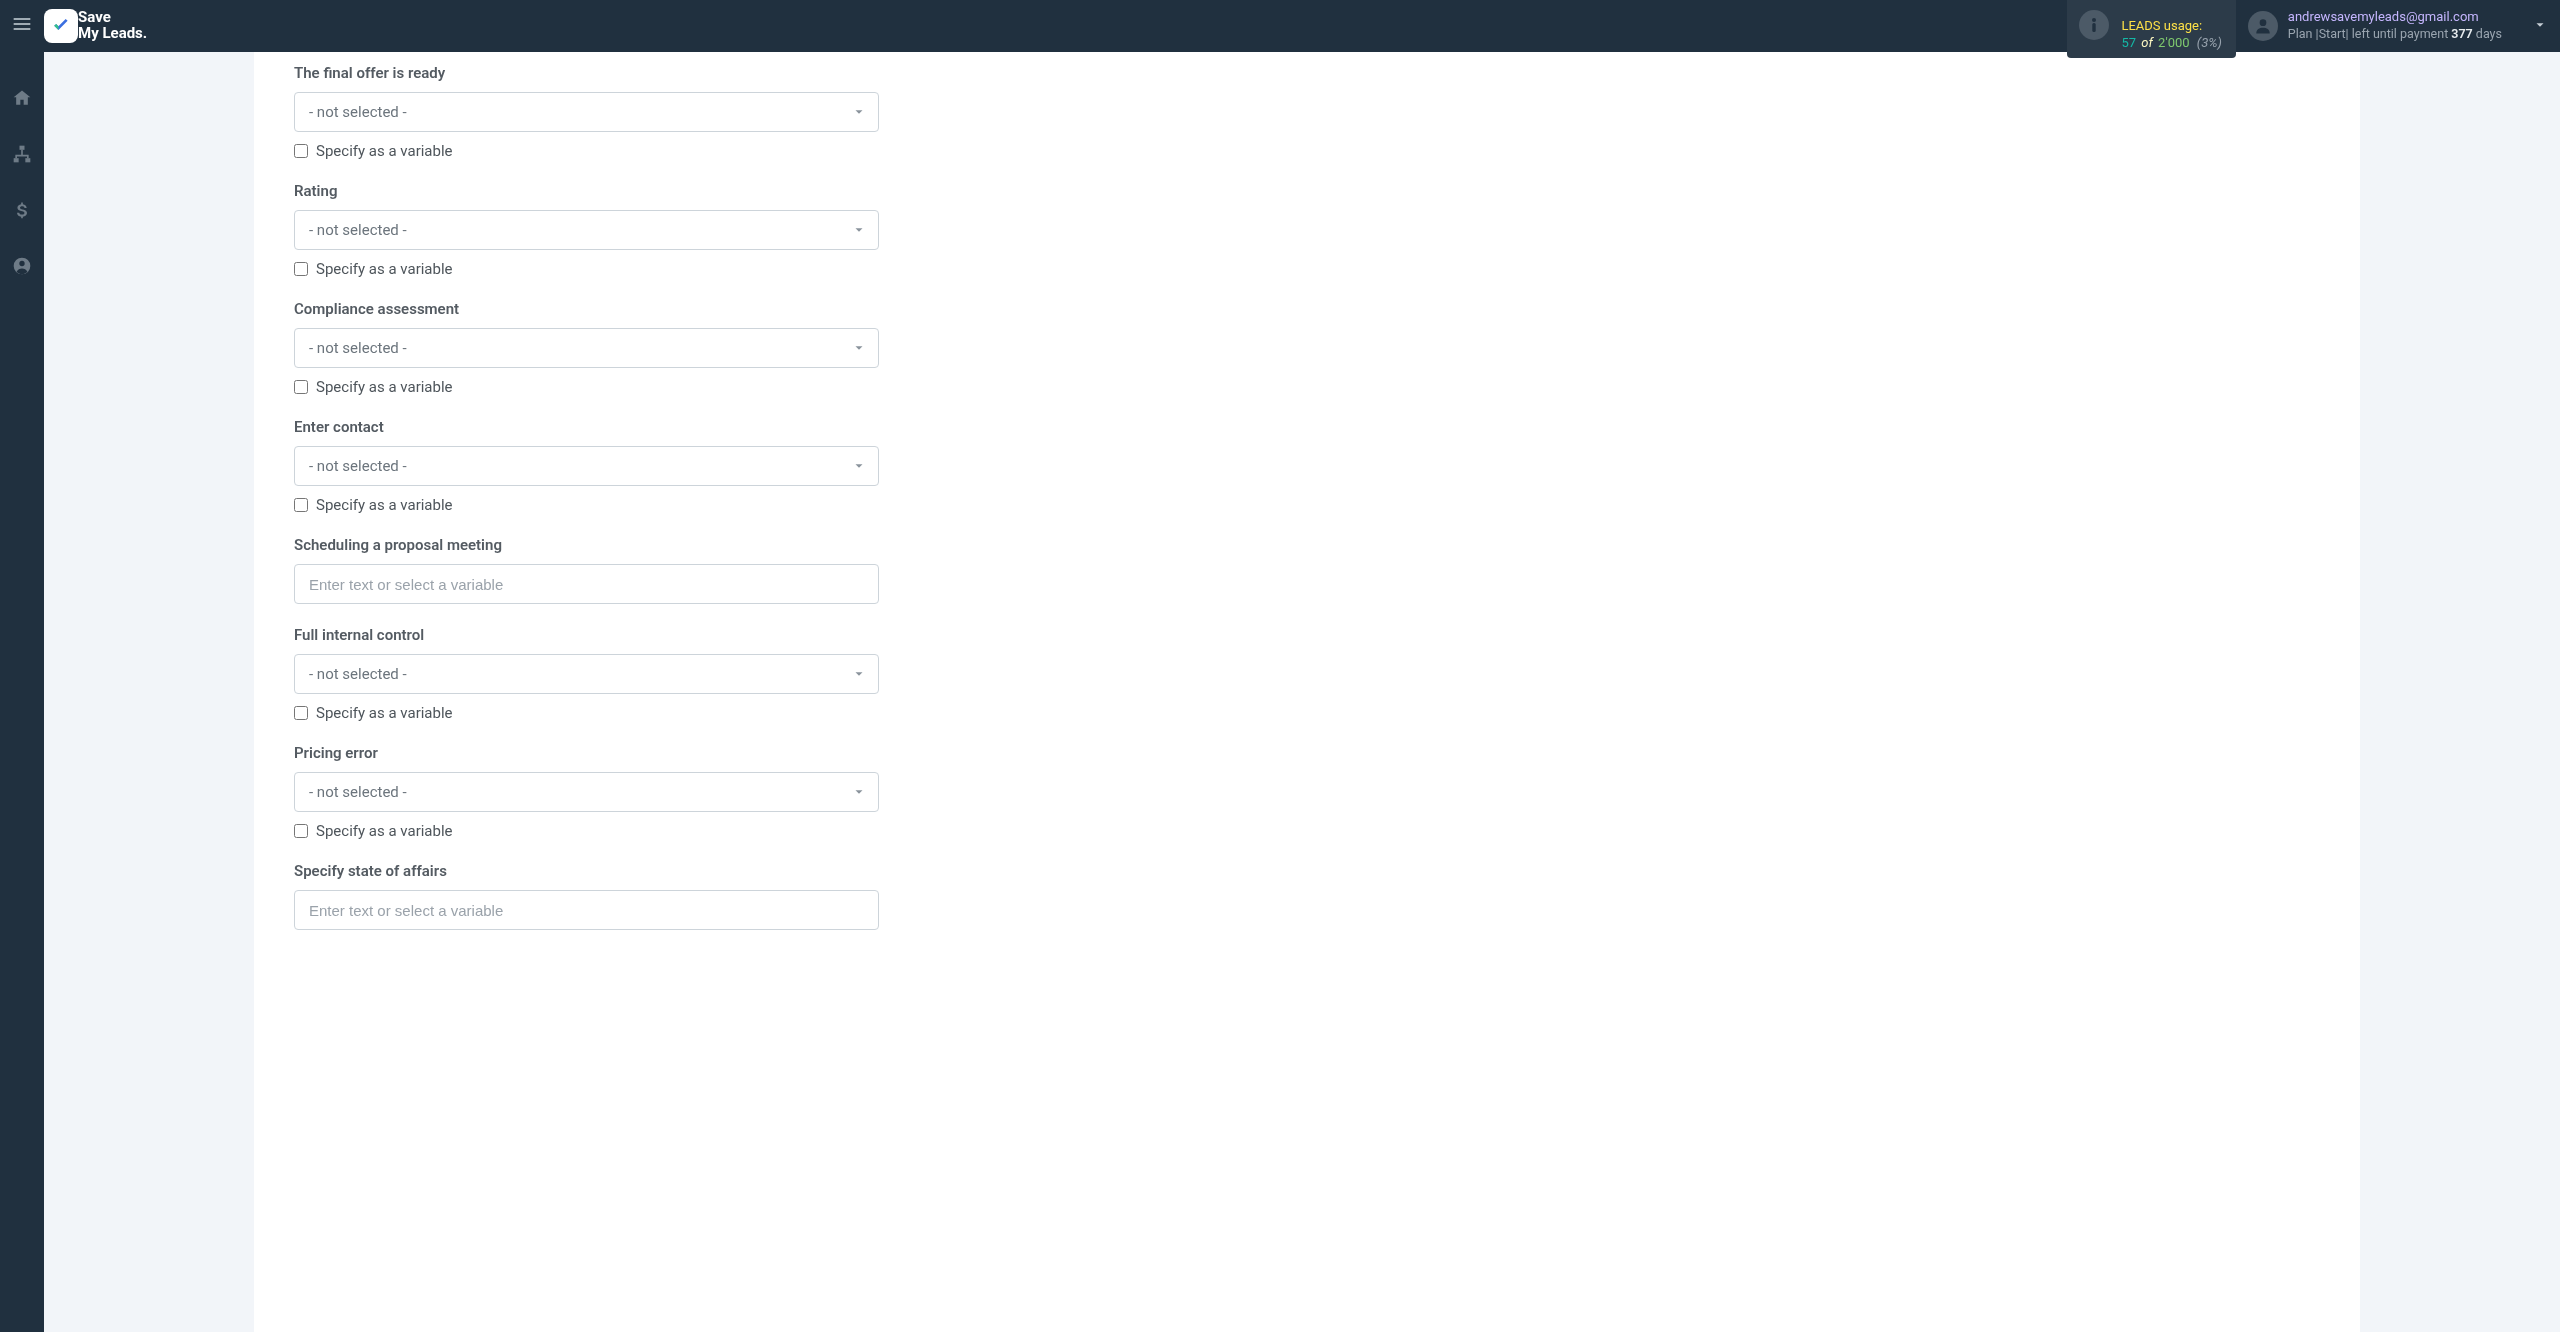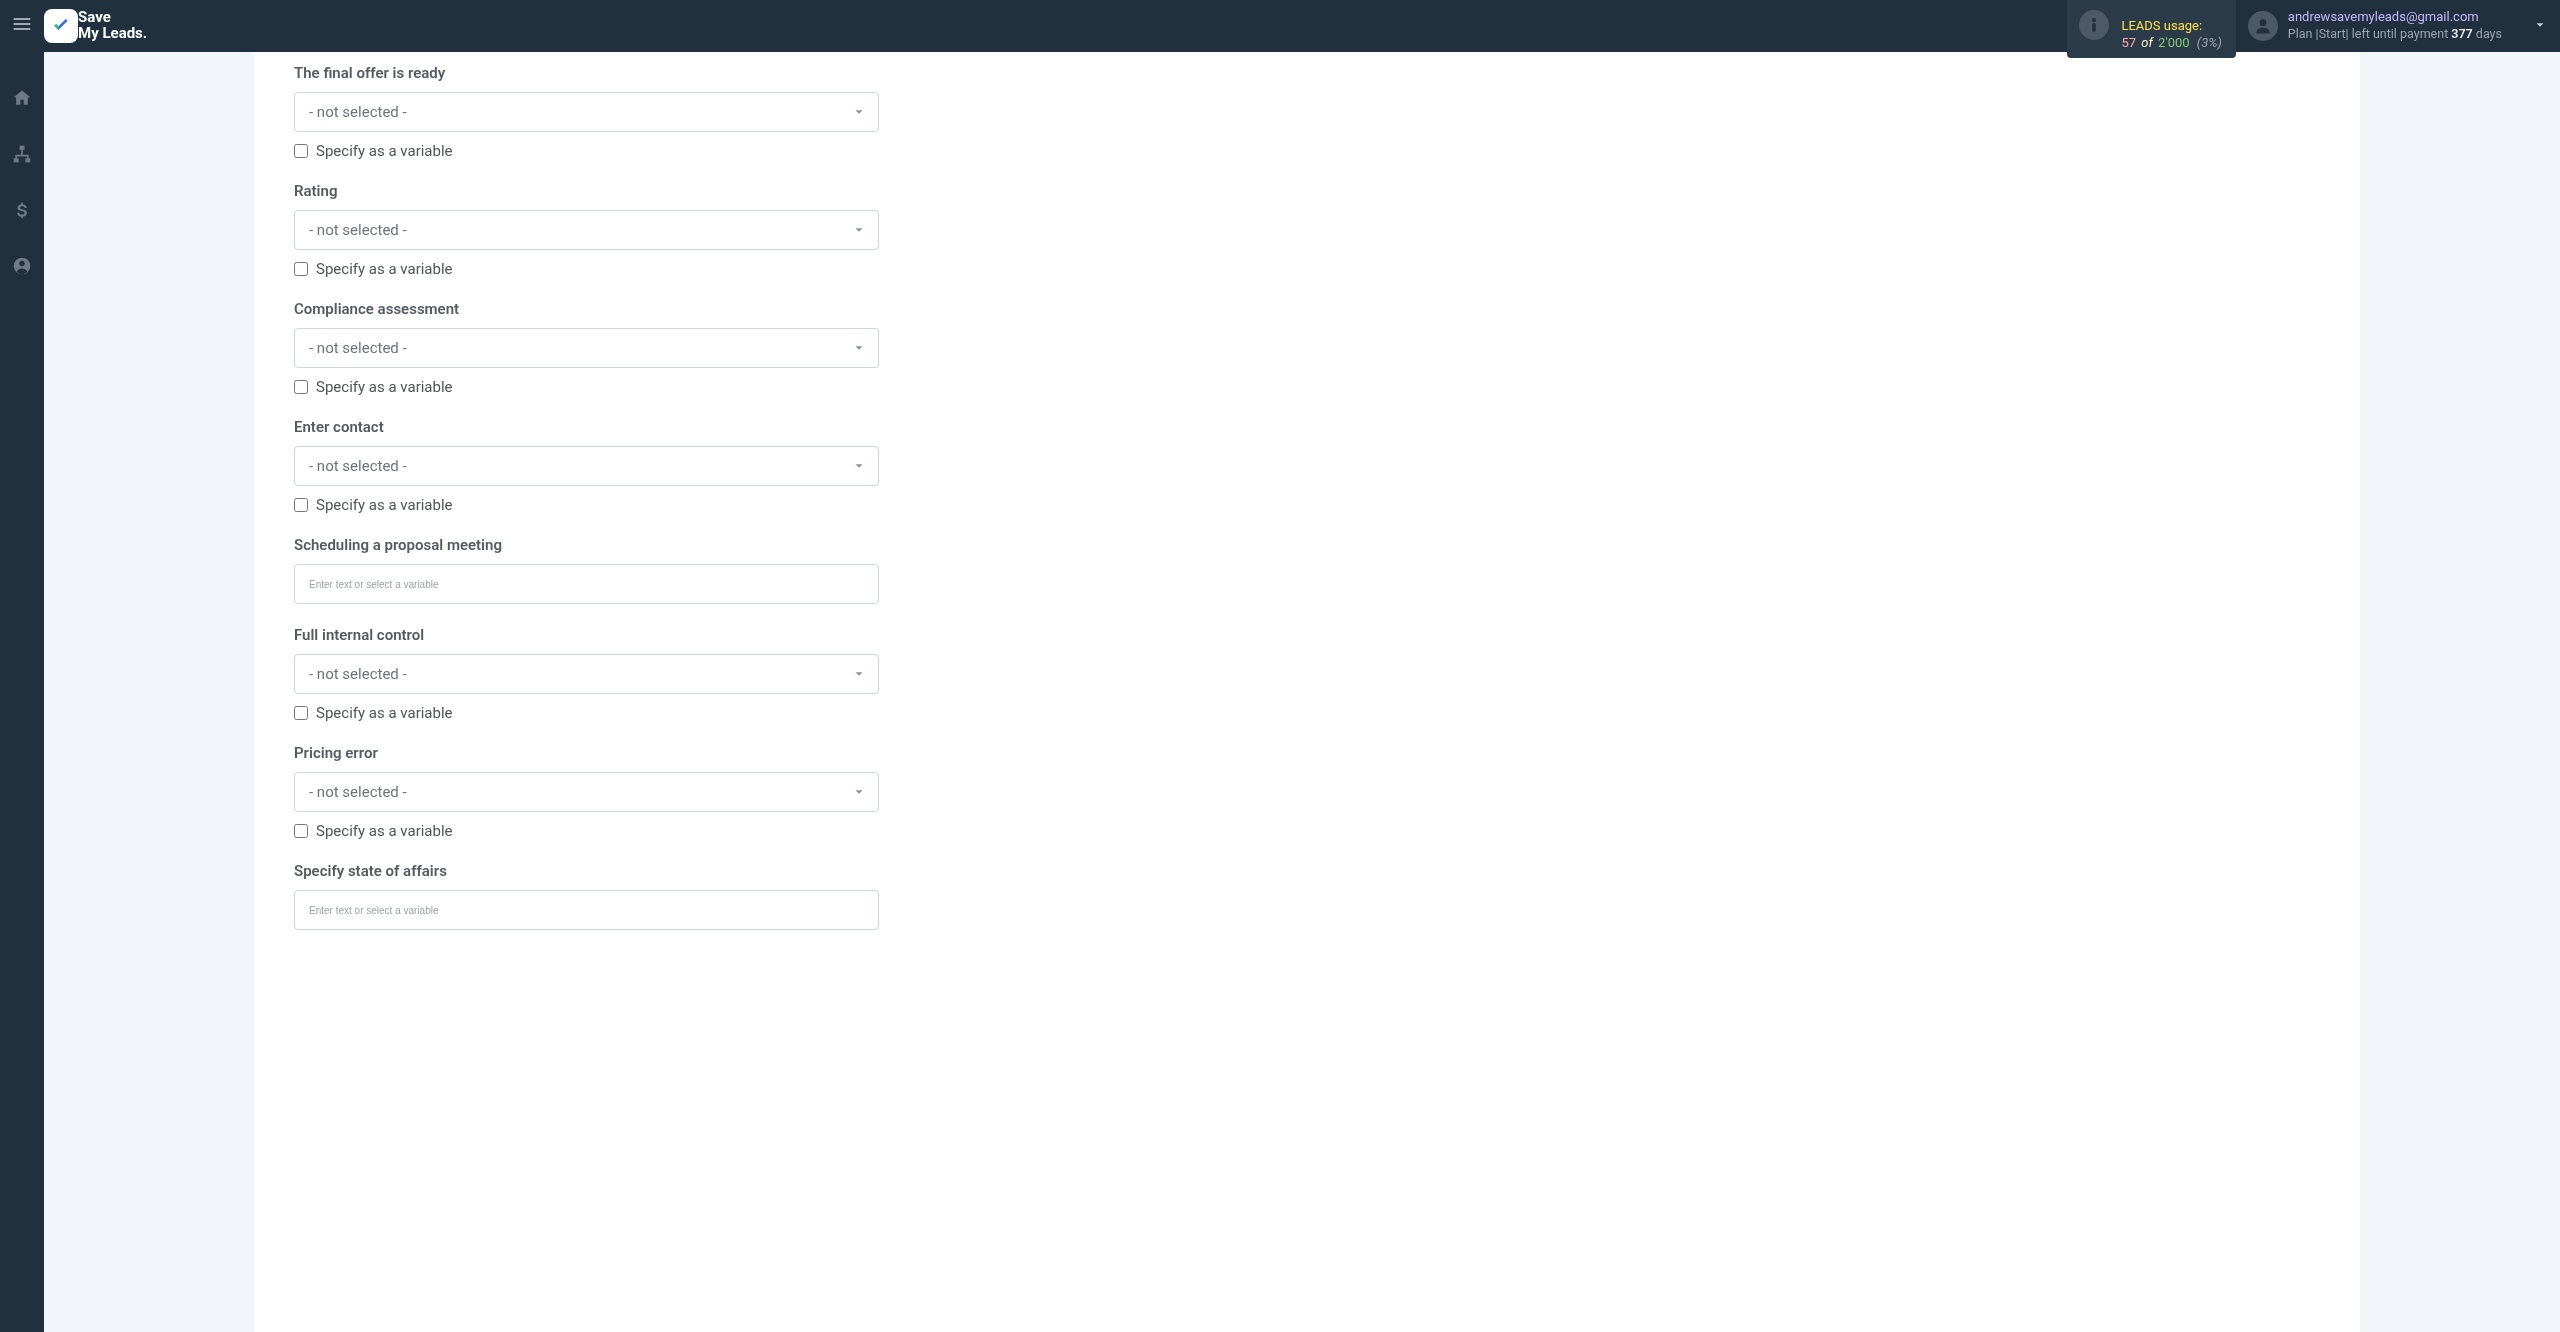--- a/index.html
+++ b/index.html
@@ -43,21 +43,21 @@
     cursor: default;
   }
   .usage-info-icon {
     width: 30px; height: 30px; border-radius: 50%;
     background: #4C5A67; display: flex; align-items: center; justify-content: center;
   }
   .usage-info-icon svg { width: 8px; height: 14px; fill: #20303F; }
   .usage-text { font-size: 13px; line-height: 1.3; }
   .usage-text .row1 { color: #fde047; margin-top: 20px; }
   .usage-text .row2 { }
-  .usage-text .row2 .used { color: #fca5a5; margin-top: 48px; }
+  .usage-text .row2 .used { color: #14b8a6; margin-top: 48px; }
   .usage-text .row2 .of   { color: #fef9c3; font-style: italic; margin: 0 2px; }
   .usage-text .row2 .total{ color: #7FC96E; }
   .usage-text .row2 .pct  { color: #97A2AD; font-style: italic; margin-left: 4px; }
 
   .user-block { display: flex; align-items: center; gap: 10px; padding-right: 18px; cursor: pointer; }
   .avatar {
     width: 30px; height: 30px; border-radius: 50%;
     background: #4C5A67; display: flex; align-items: center; justify-content: center;
   }
   .avatar svg { width: 20px; height: 20px; fill: #20303F; }
@@ -117,21 +117,21 @@
   }
   .select .sel-value { flex: 1; white-space: nowrap; overflow: hidden; text-overflow: ellipsis; }
   .select .chev {
     position: absolute; right: 12px; top: 50%; transform: translateY(-50%);
     width: 14px; height: 14px;
   }
   .select .chev svg { width: 14px; height: 14px; fill: #8A939C; }
 
   .text-input input {
     border: 0; outline: 0; width: 100%; height: 100%;
-    font-size: 10px; color: #8b5cf6; background: transparent;
+    font-size: 15px; color: #8b5cf6; background: transparent;
   }
   .text-input input::placeholder { color: #9AA2AA; }
 
   .chk-row {
     display: flex; align-items: center; gap: 8px;
     margin-top: 10px;
     font-size: 15px; color: #4E555B;
     cursor: pointer;
   }
   .chk-row input[type=checkbox] {

